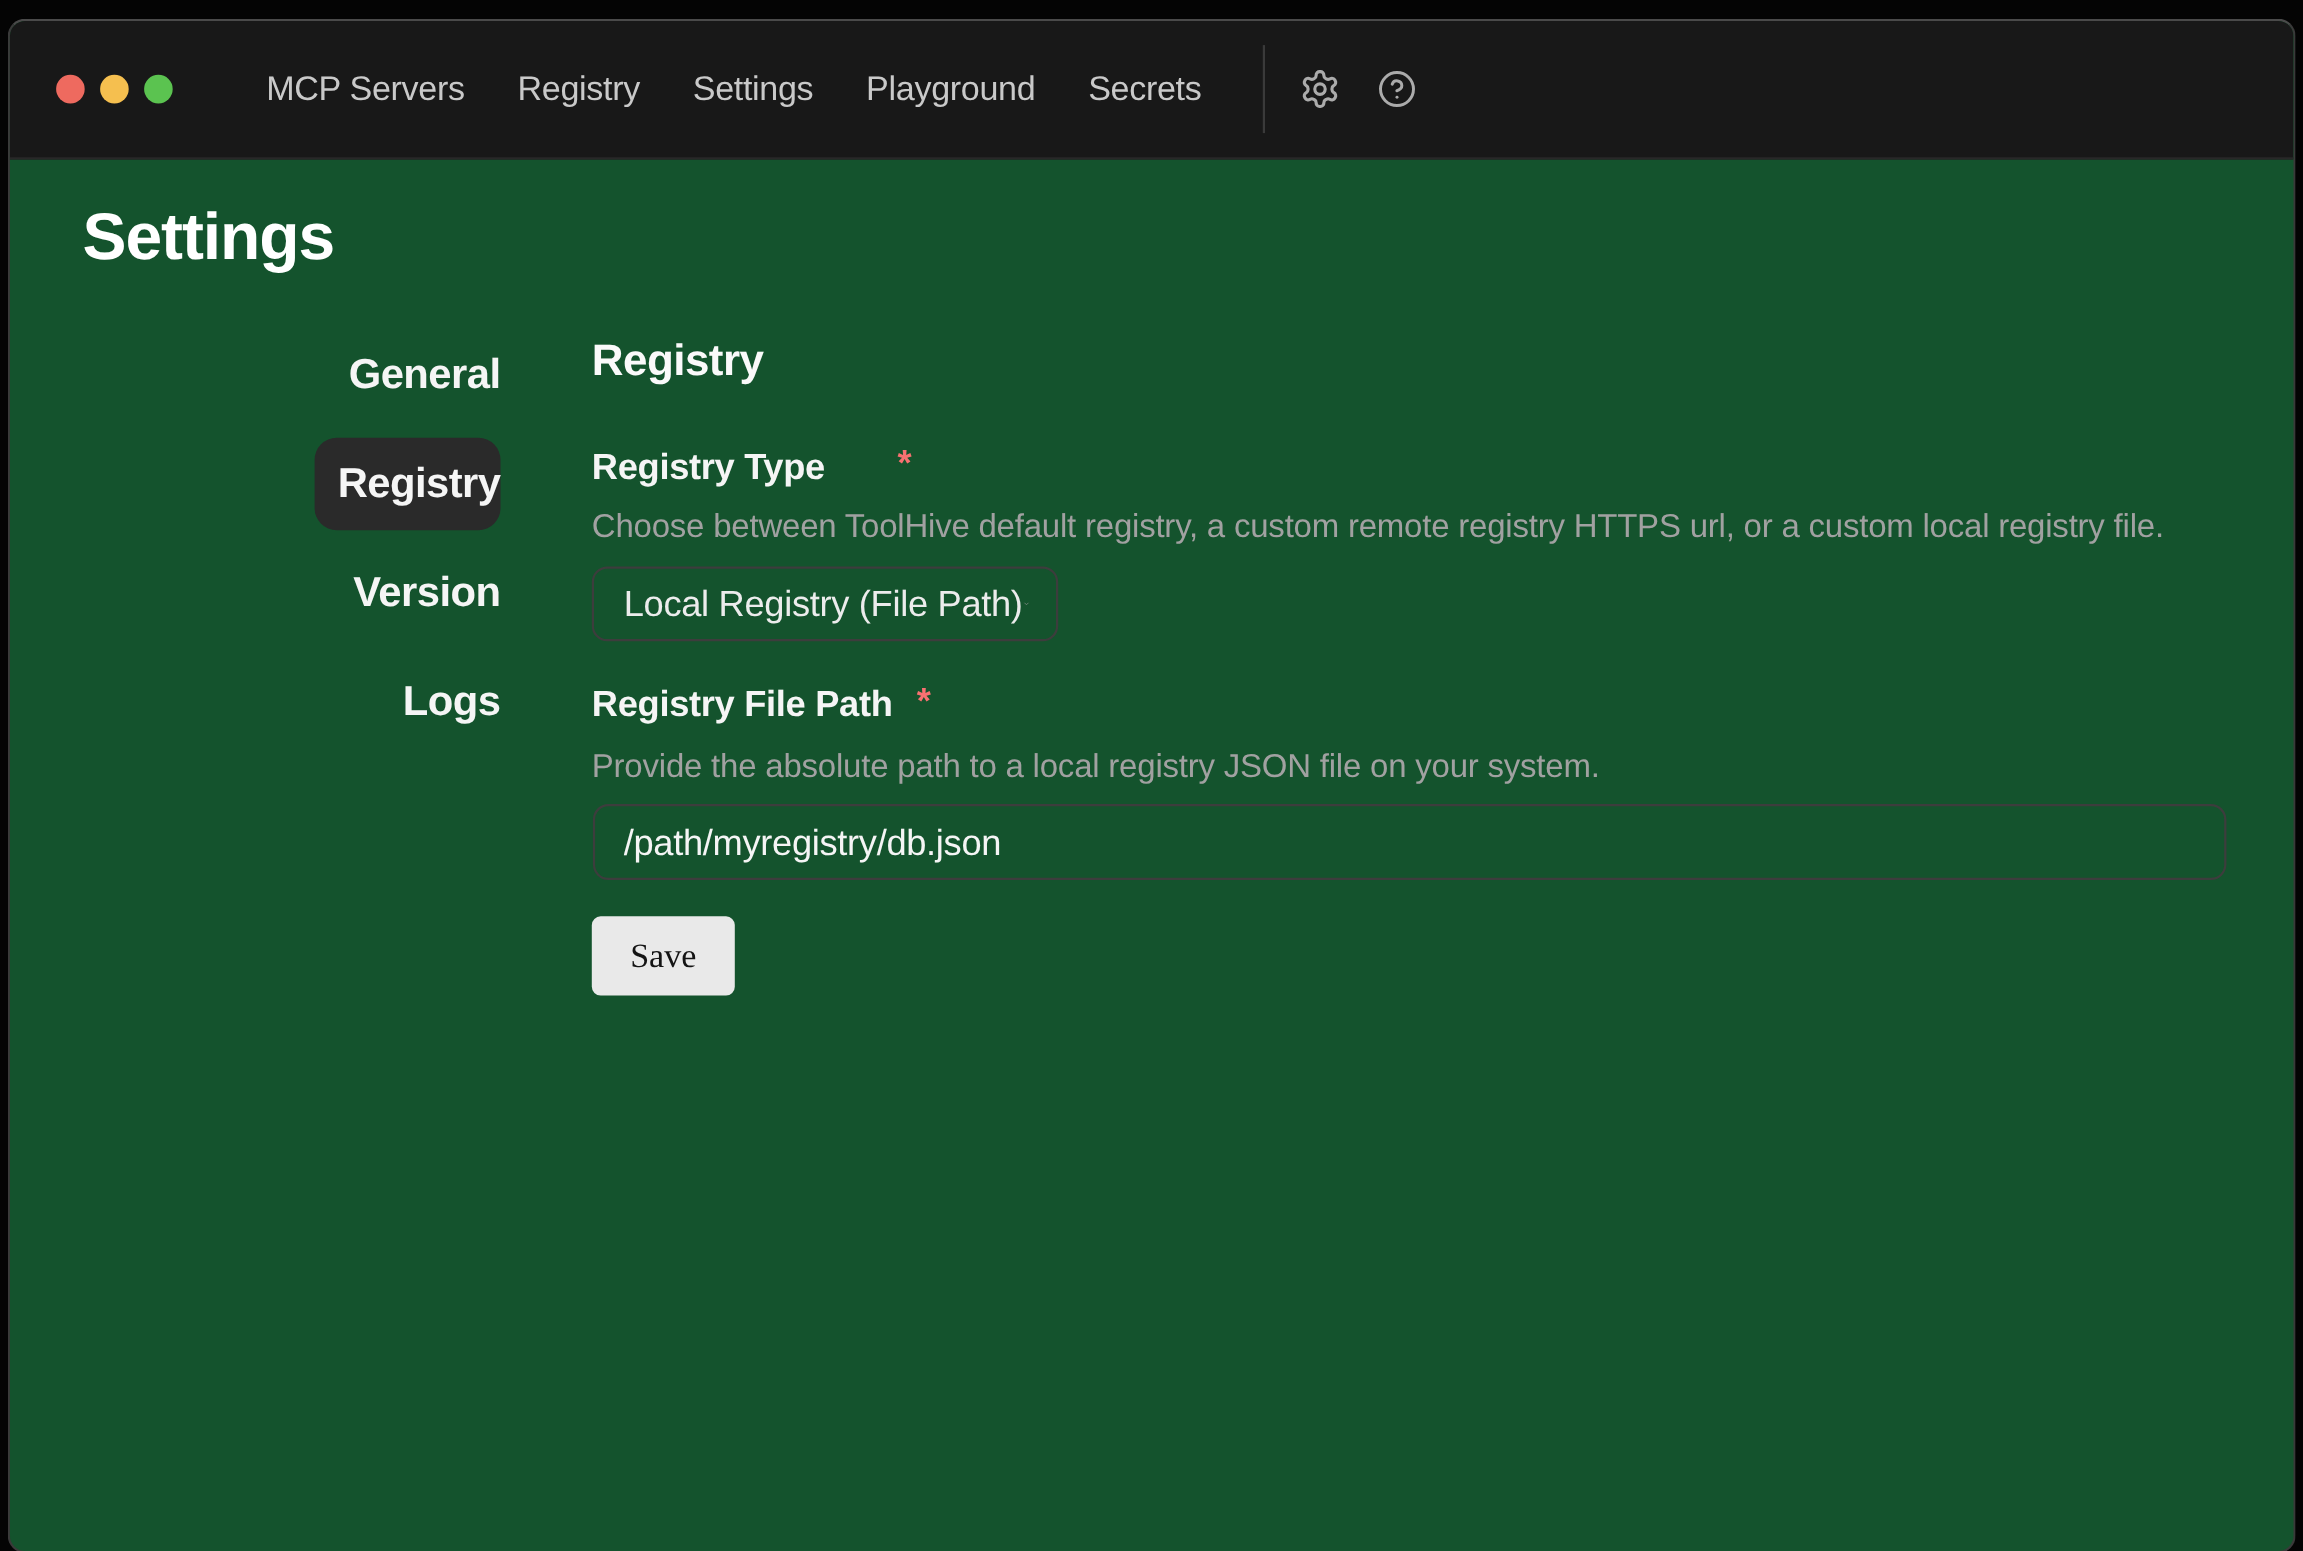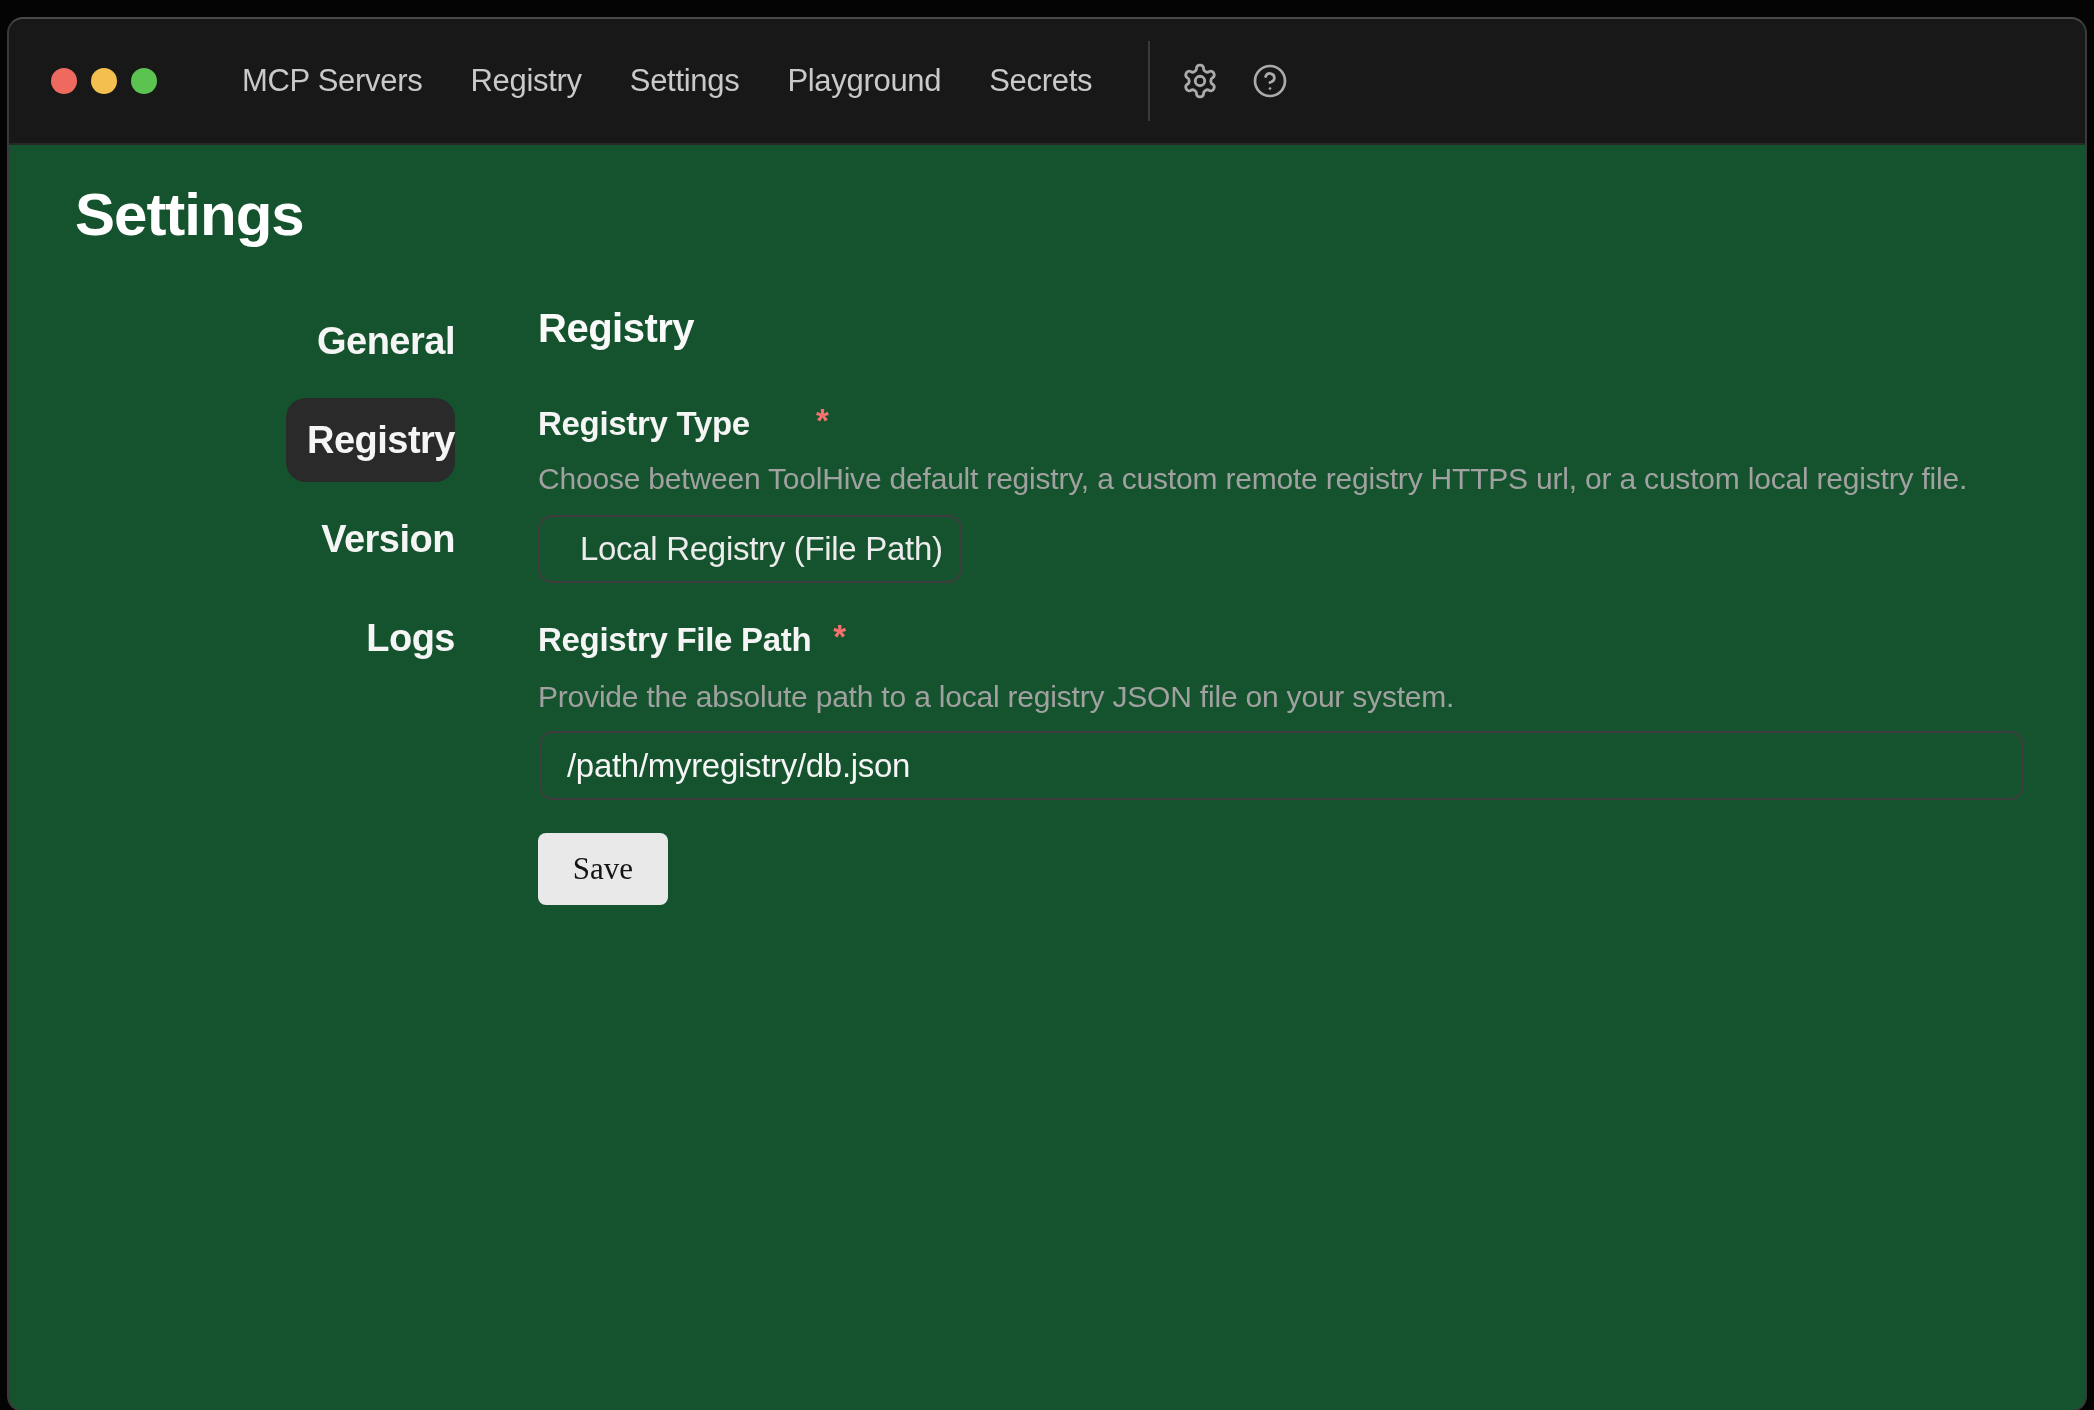--- a/index.html
+++ b/index.html
@@ -65,21 +65,21 @@
   .field-desc {
     position:absolute; left:0; white-space:nowrap;
     font-size:30px; line-height:40px; color:#a1a1a1; letter-spacing:-0.2px;
   }
   .desc-type { top:314px; }
   .desc-path { top:532px; }
 
   .select-box {
     position:absolute; left:0; top:370px; width:424px; height:68px;
     border:2px solid #3d3d3d; border-radius:14px; background:transparent;
-    display:flex; align-items:center; padding:0 24px 0 40px; cursor:pointer;
+    display:flex; align-items:center; padding:0 24px 0 27px; cursor:pointer;
   }
   .select-box .select-value { font-size:33px; color:#ececec; letter-spacing:-0.3px; white-space:nowrap; }
   .select-box svg { margin-left:auto; stroke:#9a9a9a; }
 
   .text-input {
     position:absolute; left:1px; top:586px; width:1485px; height:69px;
     background:transparent; border:2px solid #3d3d3d; border-radius:14px;
     padding:0 8px 0 26px; font-family:"Liberation Sans", sans-serif;
     font-size:33px; color:#f5f5f5; letter-spacing:-0.3px; outline:none;
   }

